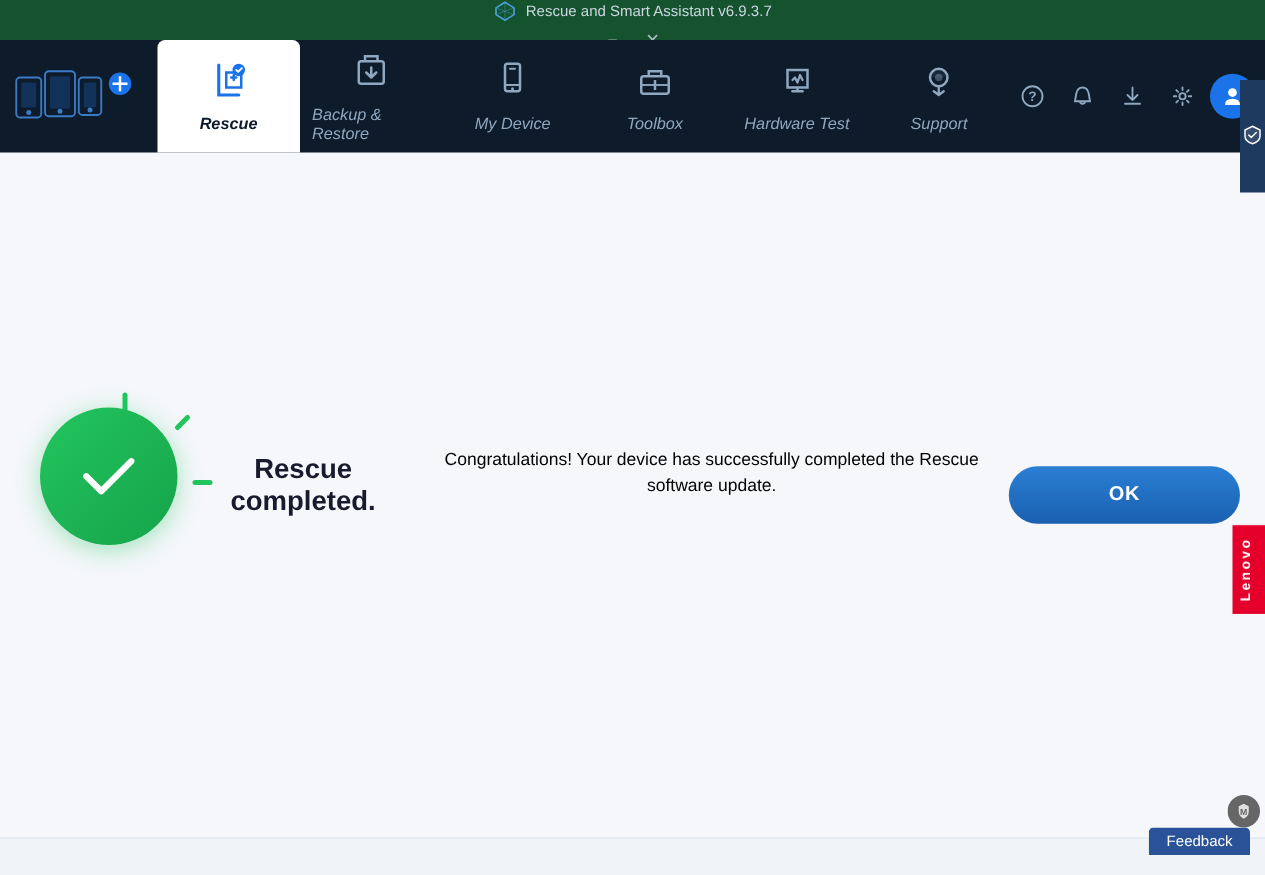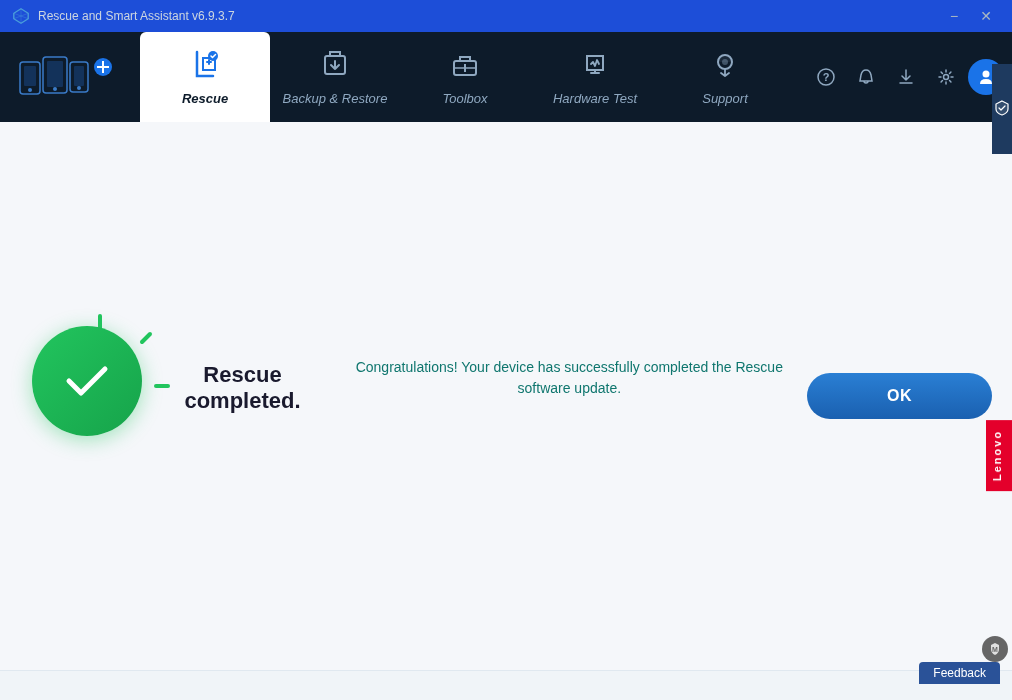--- a/index.html
+++ b/index.html
@@ -7,27 +7,28 @@
       width: 1012px;
       height: 700px;
       font-family: 'Segoe UI', Arial, sans-serif;
       background: #f0f4f8;
       overflow: hidden;
       position: relative;
     }
 
     
     .title-bar {
-      background: #1d4ed8;
+      background: #14532d;
       height: 32px;
       display: flex;
       align-items: center;
       justify-content: space-between;
       padding: 0 12px;
       position: relative;
+      flex-direction: column;
     }
     .title-bar-left {
       display: flex;
       align-items: center;
       gap: 8px;
     }
     .title-bar-logo {
       width: 18px;
       height: 18px;
     }
@@ -174,21 +175,21 @@
 
     .completion-title {
       font-size: 22px;
       font-weight: 700;
       color: #1a1a2e;
       margin-bottom: 16px;
       text-align: center;
     }
     .completion-subtitle {
       font-size: 14px;
-      color: #0f766e;
+      color: #000000;
       text-align: center;
       max-width: 500px;
       line-height: 1.5;
       margin-bottom: 36px;
     }
 
     .ok-button {
       background: linear-gradient(to bottom, #2a7fd4, #1a60b0);
       color: white;
       border: none;
@@ -323,20 +324,31 @@
     <span class="nav-icon">
       <svg width="32" height="32" viewBox="0 0 32 32" fill="none">
         <rect x="6" y="8" width="20" height="18" rx="2" stroke="#8fa8c0" stroke-width="2"></rect>
         <path d="M11 8 L11 4 L21 4 L21 8" stroke="#8fa8c0" stroke-width="2"></path>
         <path d="M16 13 L16 21 M12 17 L16 21 L20 17" stroke="#8fa8c0" stroke-width="2" stroke-linecap="round" stroke-linejoin="round"></path>
       </svg>
     </span>
     <span>Backup &amp; Restore</span>
   </div>
 
+  <div class="nav-item">
+    <span class="nav-icon">
+      <svg width="32" height="32" viewBox="0 0 32 32" fill="none">
+        <rect x="10" y="3" width="12" height="22" rx="2" stroke="#8fa8c0" stroke-width="2"></rect>
+        <line x1="10" y1="20" x2="22" y2="20" stroke="#8fa8c0" stroke-width="1.5"></line>
+        <circle cx="16" cy="23" r="1.2" fill="#8fa8c0"></circle>
+        <line x1="14" y1="7" x2="18" y2="7" stroke="#8fa8c0" stroke-width="1.5" stroke-linecap="round"></line>
+      </svg>
+    </span>
+    <span>My Device</span>
+  </div>
 
   <div class="nav-item">
     <span class="nav-icon">
       <svg width="32" height="32" viewBox="0 0 32 32" fill="none">
         <rect x="5" y="13" width="22" height="14" rx="2" stroke="#8fa8c0" stroke-width="2"></rect>
         <path d="M11 13 L11 9 L21 9 L21 13" fill="none" stroke="#8fa8c0" stroke-width="2"></path>
         <line x1="5" y1="20" x2="27" y2="20" stroke="#8fa8c0" stroke-width="1.5"></line>
         <line x1="16" y1="16" x2="16" y2="24" stroke="#8fa8c0" stroke-width="2"></line>
       </svg>
     </span>

